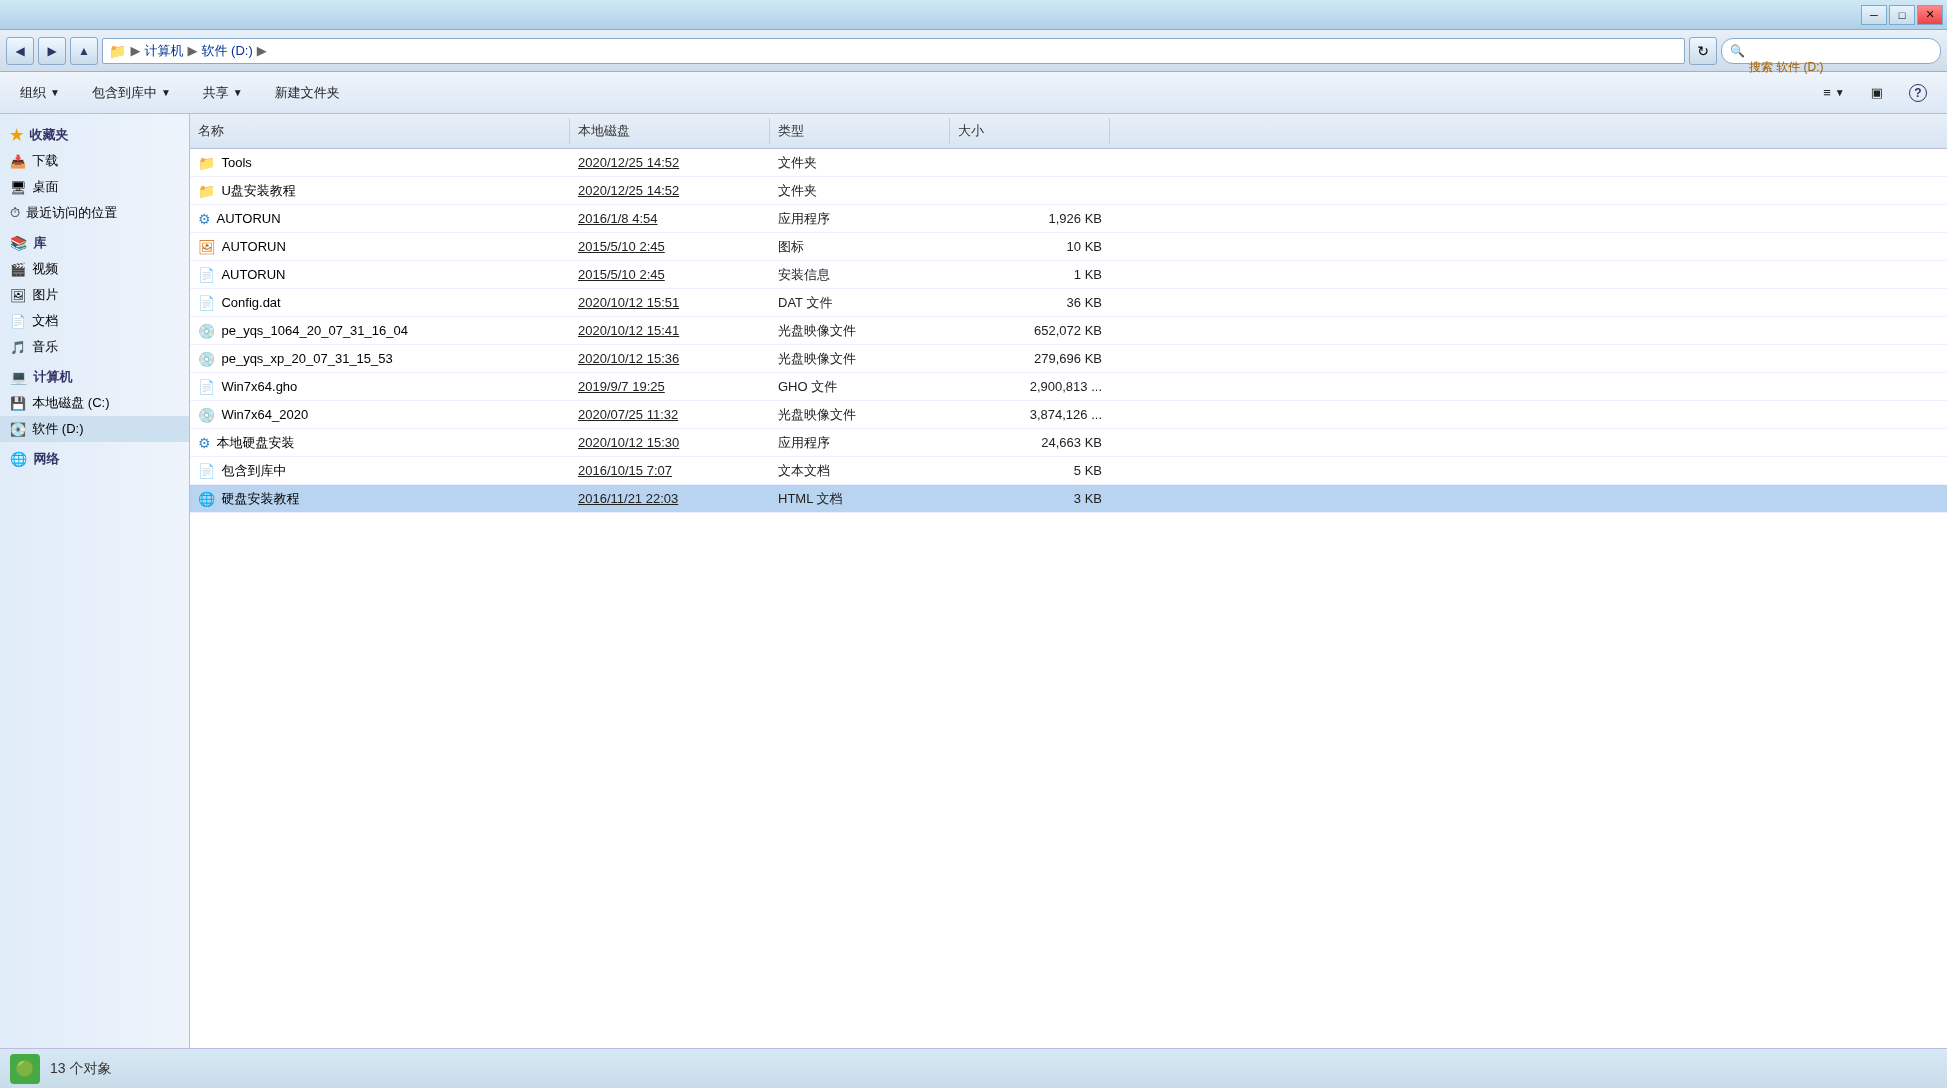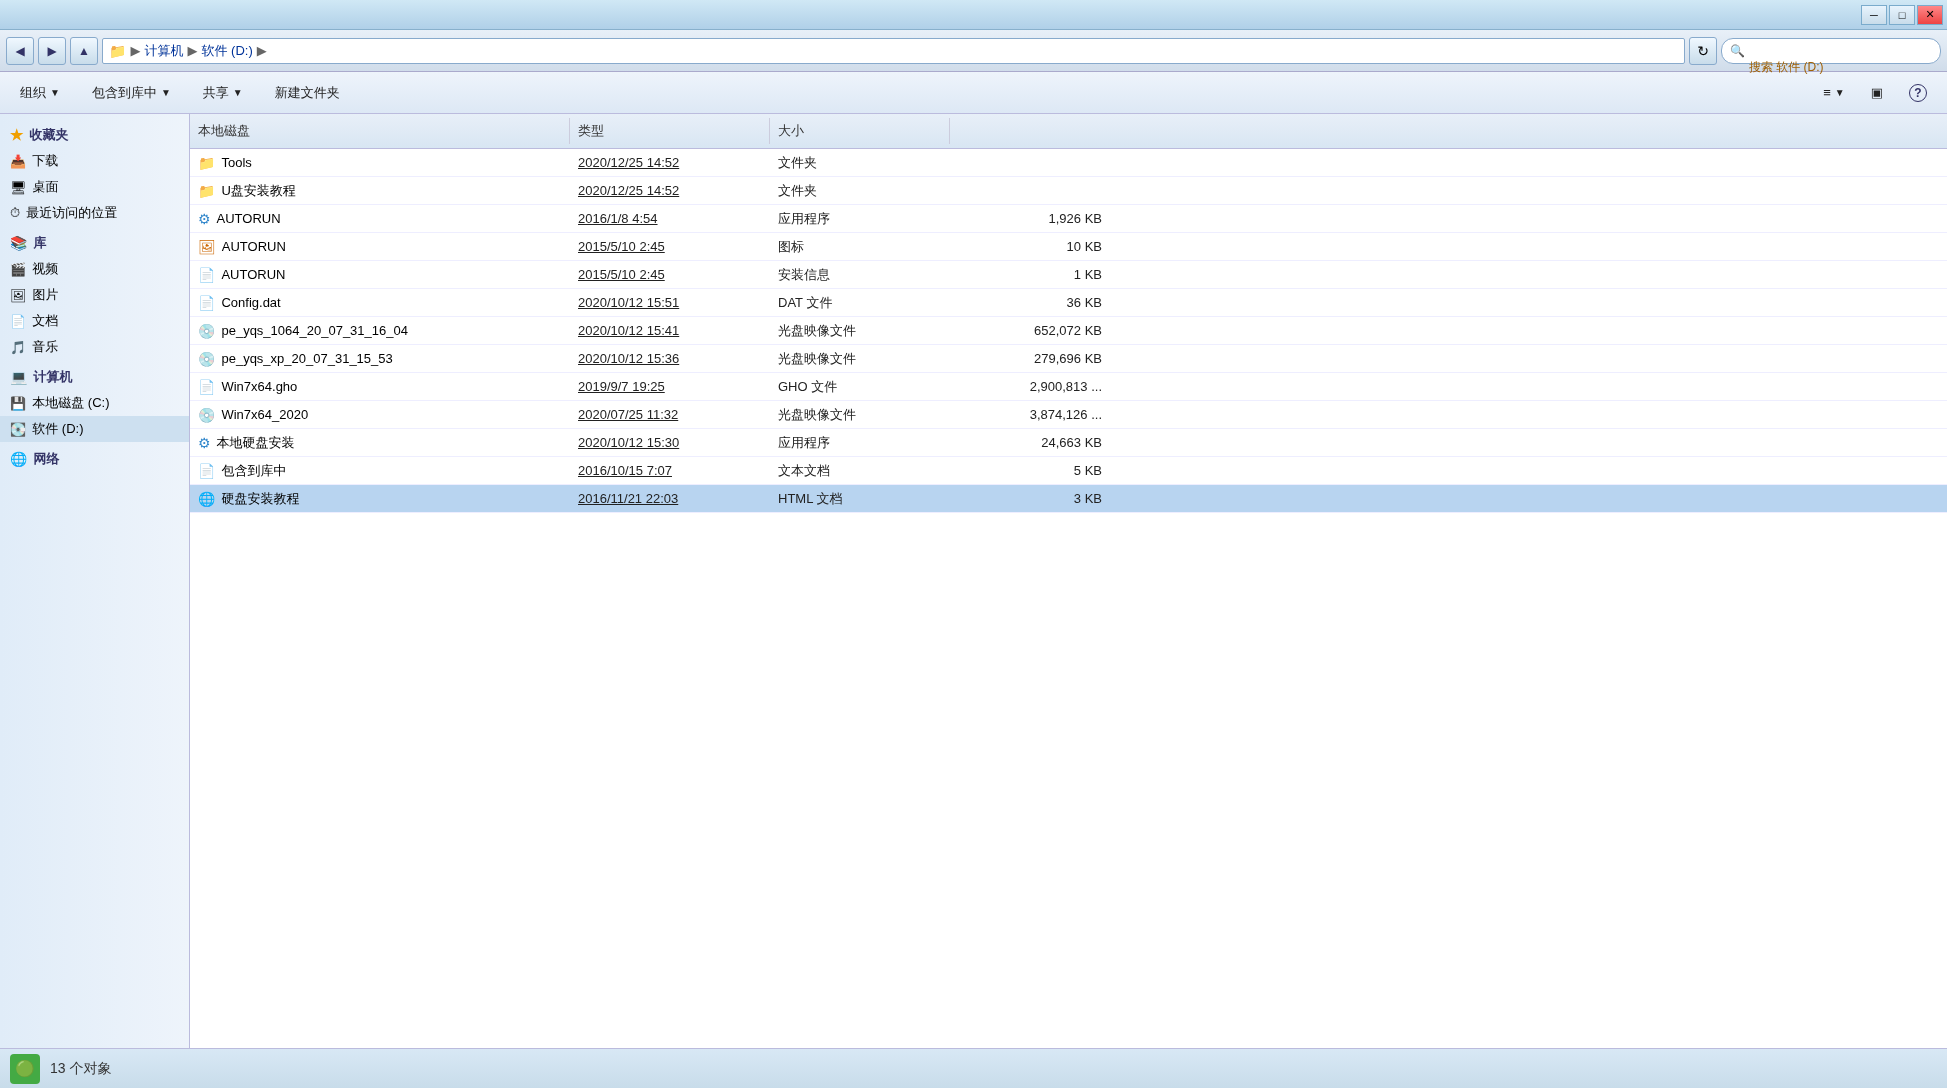--- a/index.html
+++ b/index.html
@@ -396,20 +396,21 @@
       <div class="sidebar-item section-header">
         <span class="icon-net">🌐</span>
         <span>网络</span>
       </div>
     </div>
   </div>
 
   <div class="file-area">
 
     <div class="file-list-header">
+      <div class="col-header">名称</div>
       <div class="col-header">本地磁盘</div>
       <div class="col-header">类型</div>
       <div class="col-header">大小</div>
     </div>
 
     <div class="file-list" id="file-list">
     <div class="file-row">
           <div class="file-name">
             <span class="fi fi-folder">📁</span>
             <span>Tools</span>

